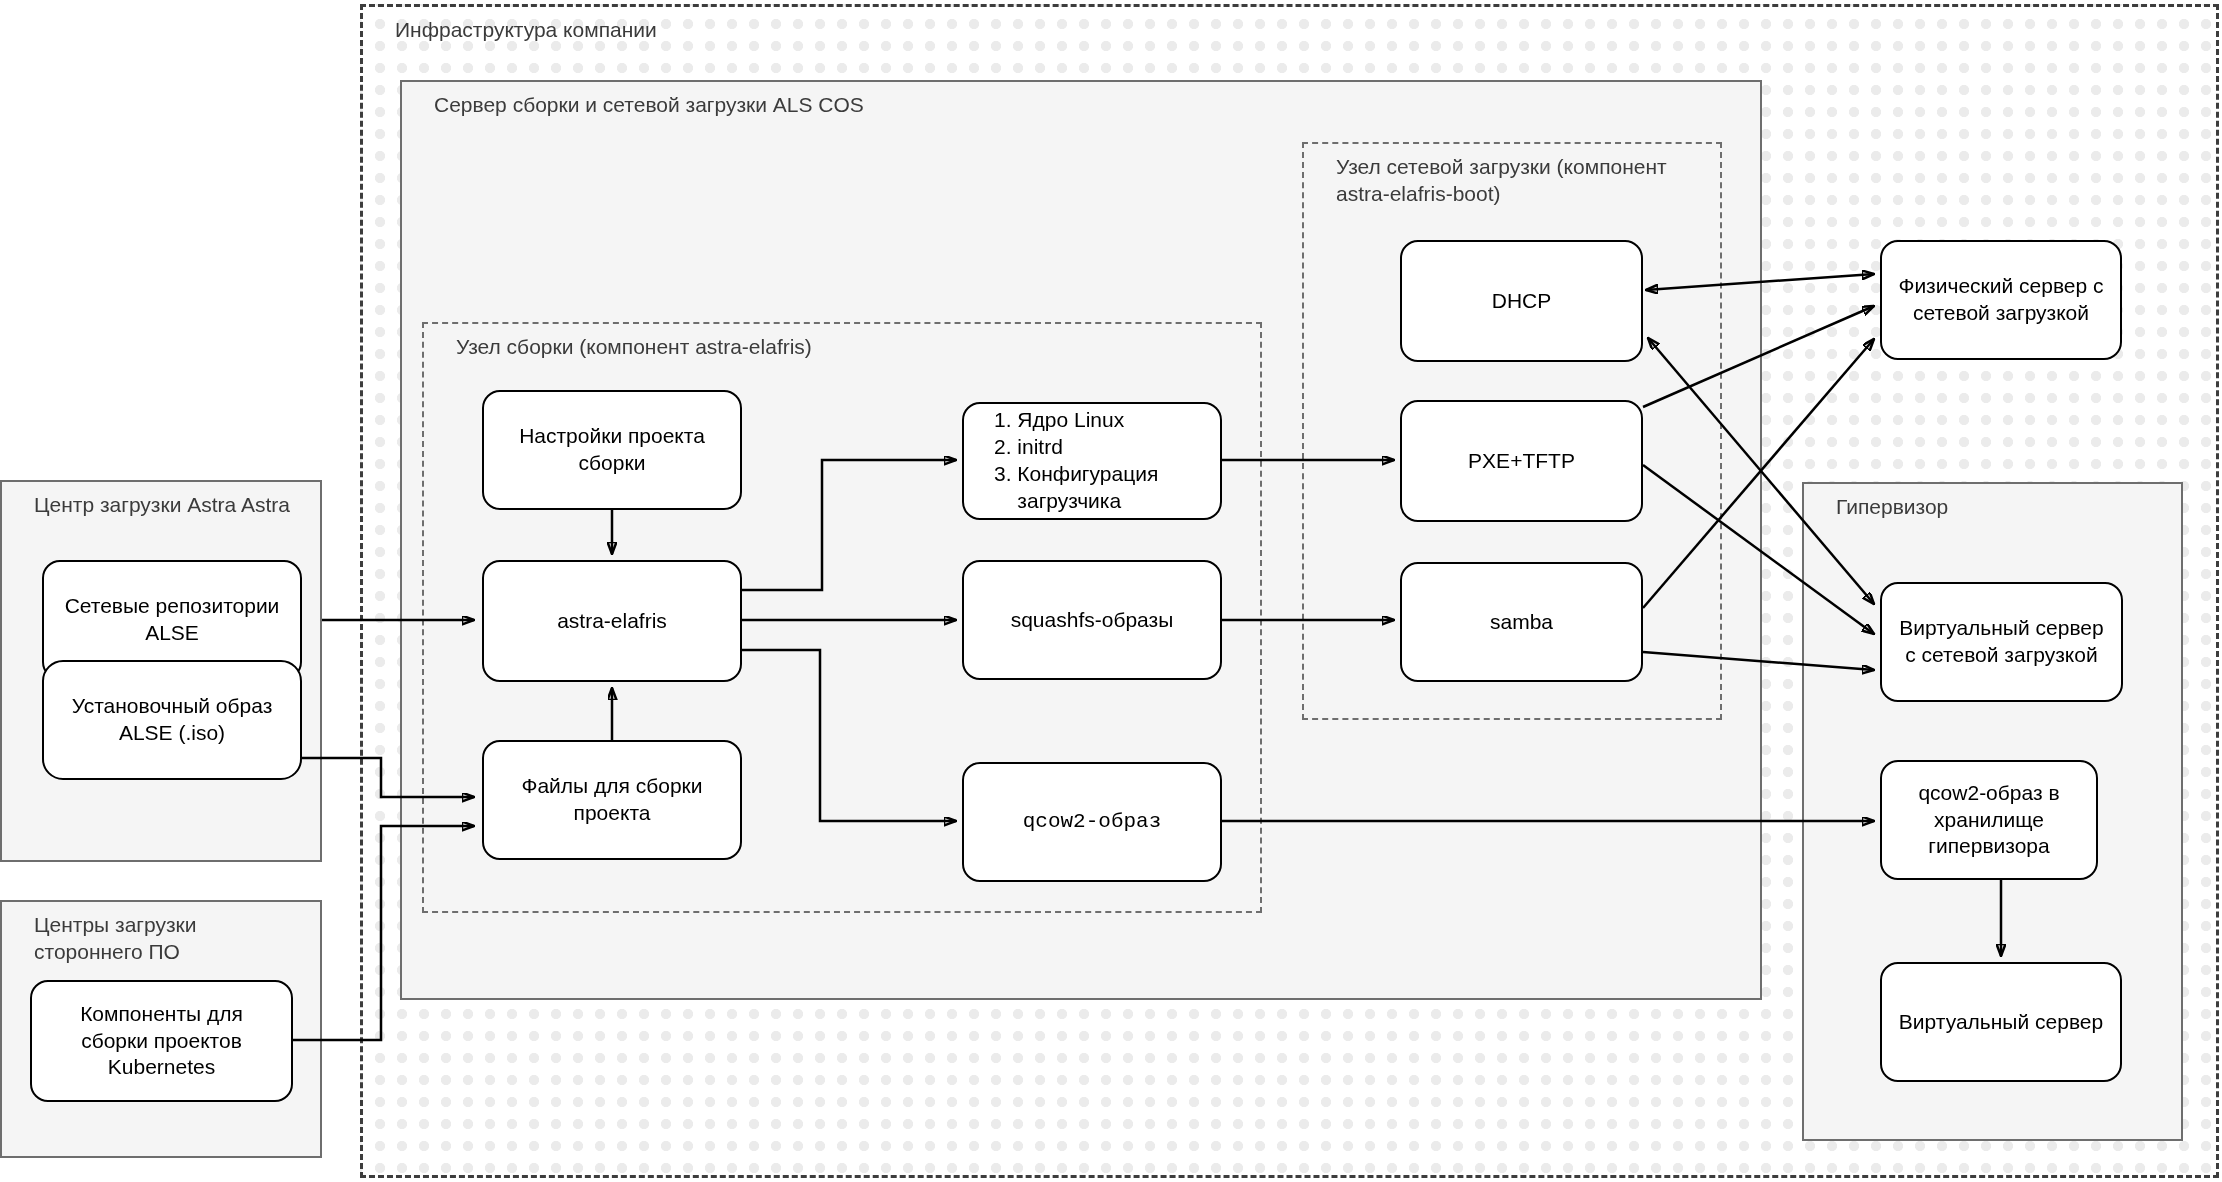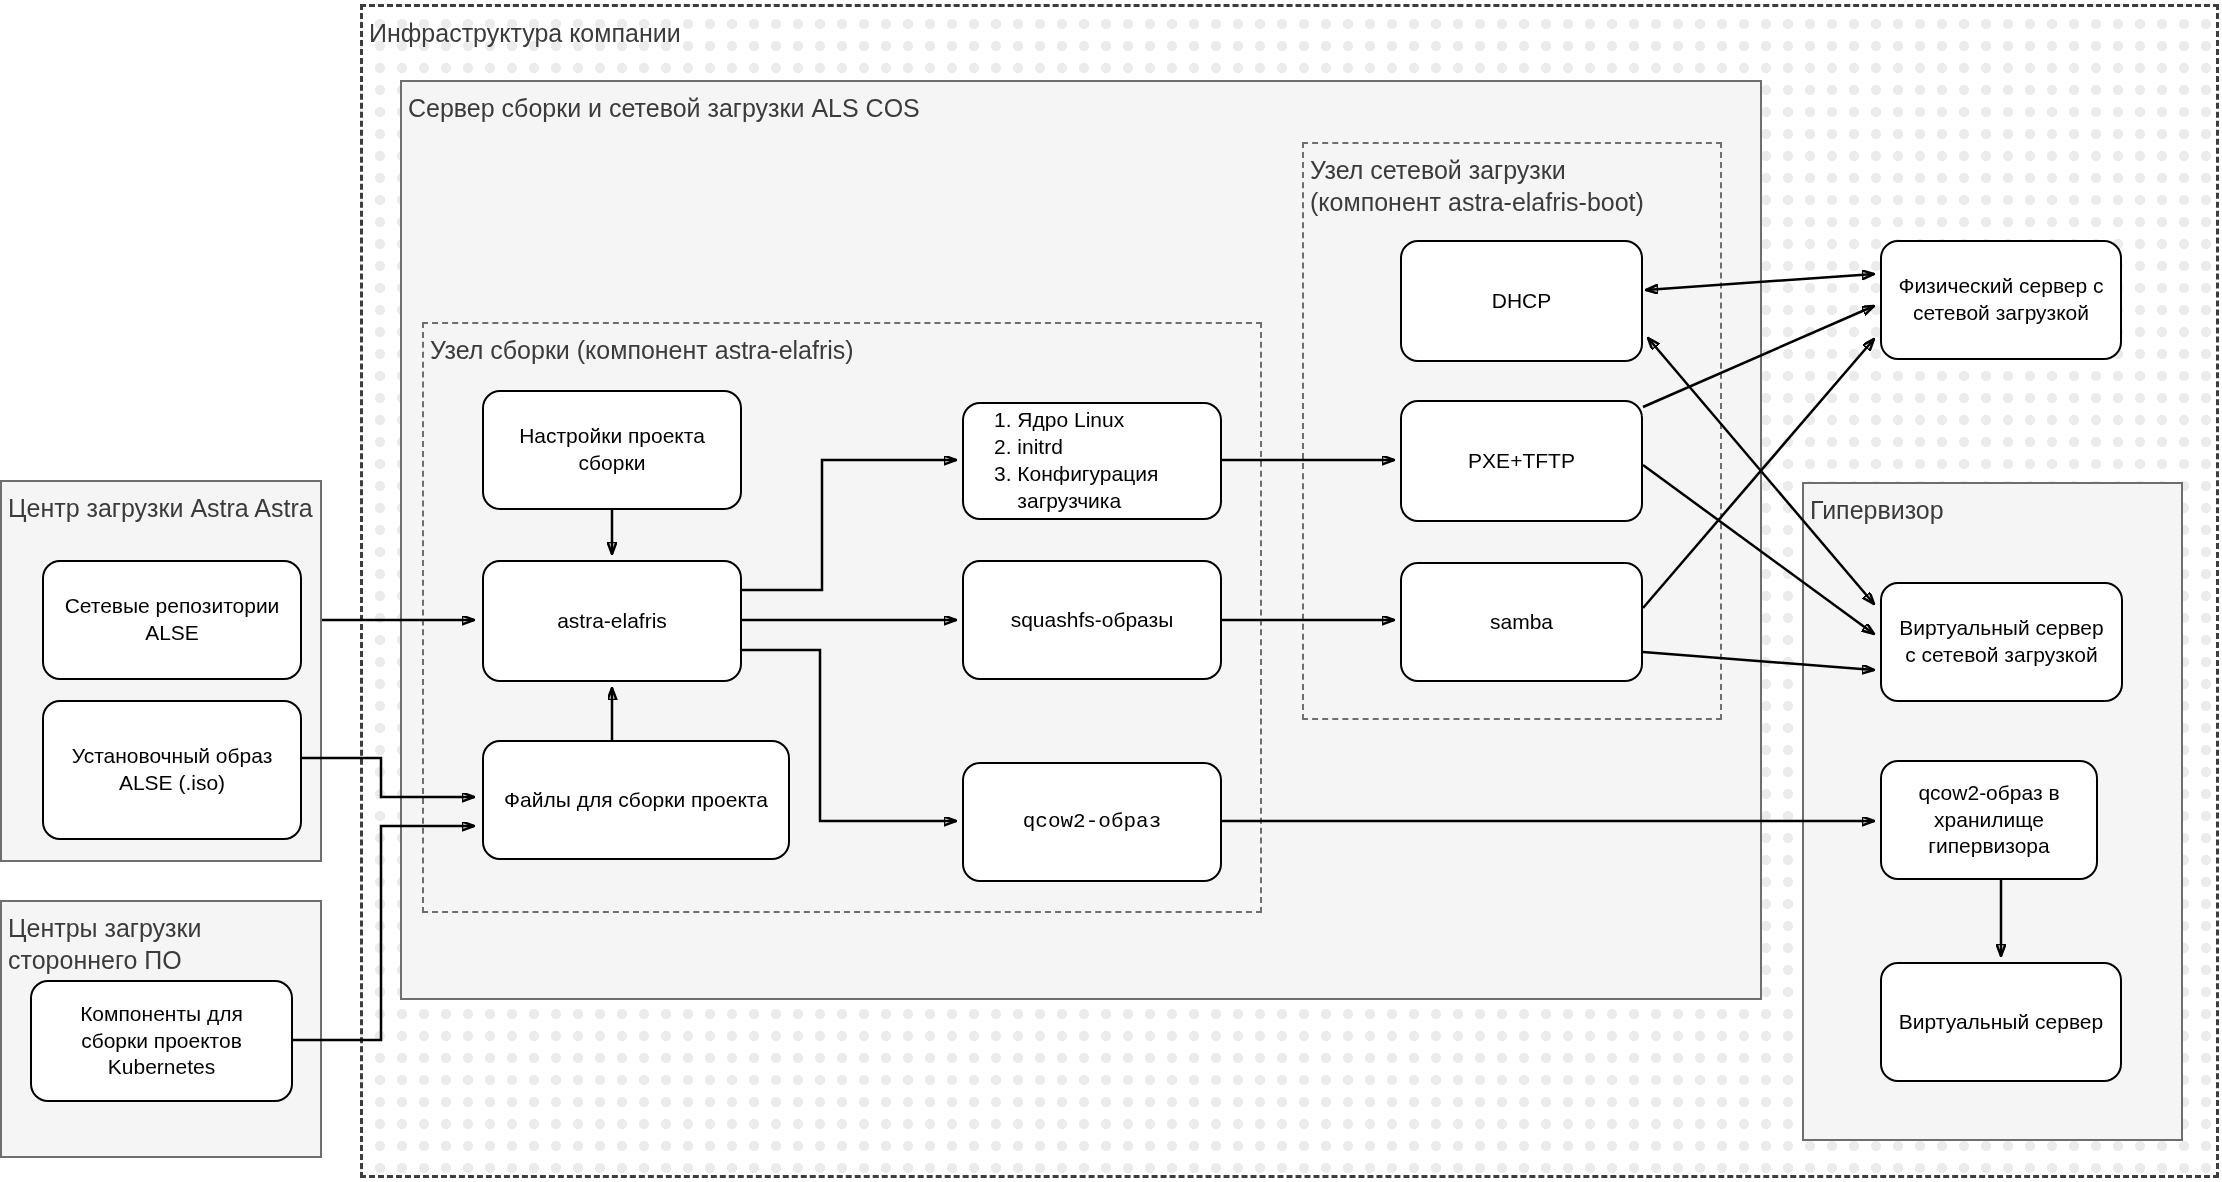--- a/index.html
+++ b/index.html
@@ -29,22 +29,22 @@
   .gray-solid {
     border: 2px solid #6e6e6e;
     background: #f5f5f5;
   }
   .group-dashed {
     border: 2px dashed #6e6e6e;
     background: transparent;
   }
   .container-label {
     position: absolute;
-    top: 10px; left: 6px;
-    font-size: 25px;
+    top: 10px; left: 32px;
+    font-size: 21px;
     line-height: 1.28;
     color: #3b3b3b;
     white-space: pre-line;
   }
   
   .node {
     position: absolute;
     box-sizing: border-box;
     background: #ffffff;
     border: 2.5px solid #000000;
@@ -103,37 +103,37 @@
   </div>
 
   <div class="container gray-solid" style="left:0px; top:900px; width:322px; height:258px;">
     <span class="container-label" style="width:220px;">Центры загрузки стороннего ПО</span>
   </div>
 
   <div class="node" style="left:42px; top:560px; width:260px; height:120px;">
     <span class="lbl">Сетевые репозитории ALSE</span>
   </div>
 
-  <div class="node" style="left:42px; top:700px; width:260px; height:140px;">
+  <div class="node" style="left:42px; top:660px; width:260px; height:120px;border-radius:21px;">
     <span class="lbl">Установочный образ ALSE (.iso)</span>
   </div>
 
   <div class="node" style="left:482px; top:390px; width:260px; height:120px;">
     <span class="lbl">Настройки проекта сборки</span>
   </div>
 
   <div class="node" style="left:30px; top:980px; width:263px; height:122px;">
     <span class="lbl">Компоненты для сборки проектов Kubernetes</span>
   </div>
 
   <div class="node" style="left:482px; top:560px; width:260px; height:122px;">
     <span class="lbl">astra-elafris</span>
   </div>
 
-  <div class="node" style="left:482px; top:740px; width:308px; height:120px;">
+  <div class="node" style="left:482px; top:740px; width:260px; height:120px;">
     <span class="lbl">Файлы для сборки проекта</span>
   </div>
 
   <div class="node align-left" style="left:962px; top:402px; width:260px; height:118px;align-items:center;">
     <span class="lbl">1. Ядро Linux
 2. initrd
 3. Конфигурация
     загрузчика</span>
   </div>
 

